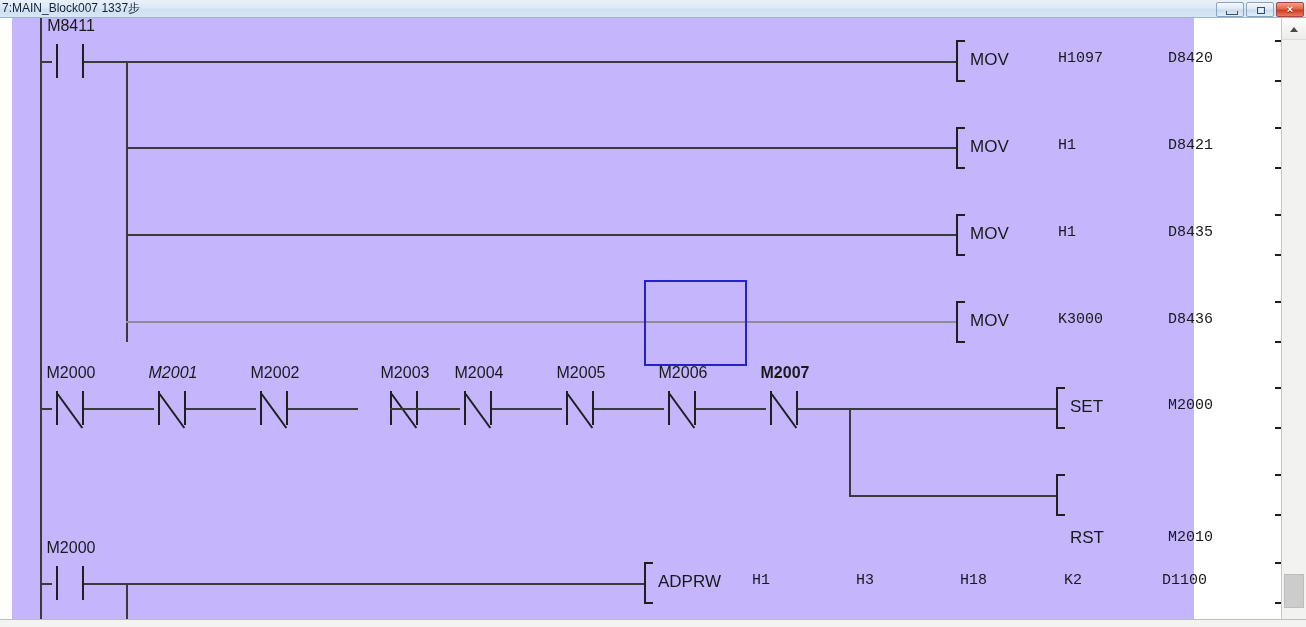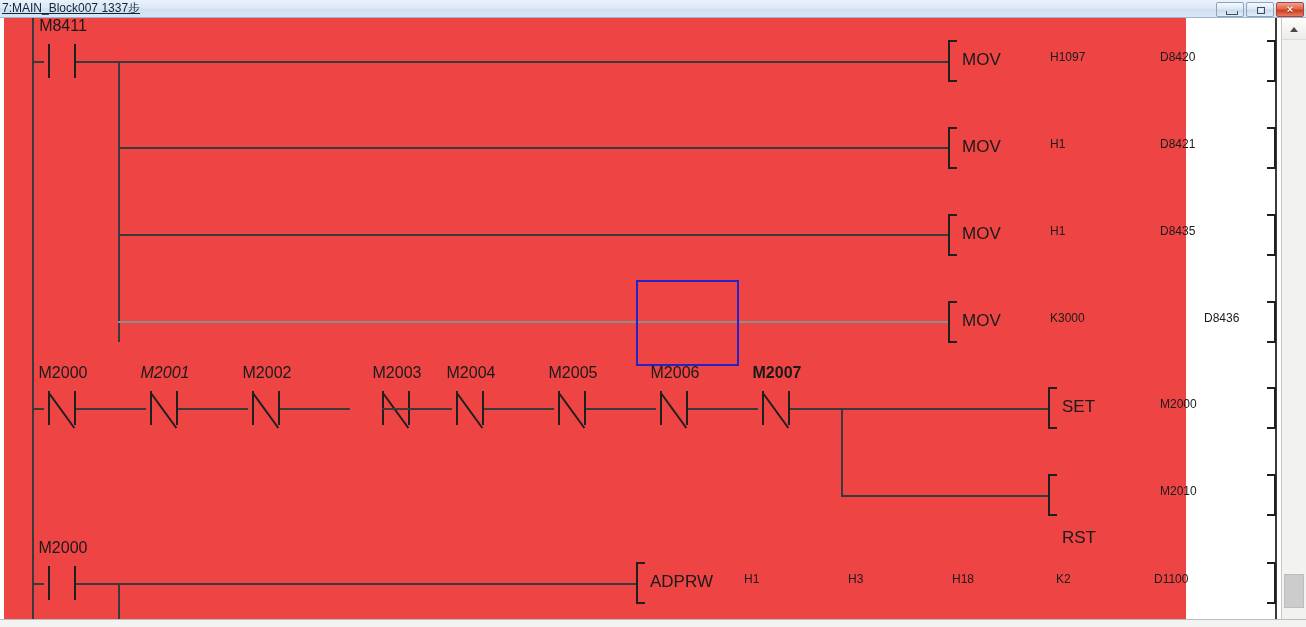--- a/index.html
+++ b/index.html
@@ -15,21 +15,20 @@
     position:absolute;left:0;top:0;width:1306px;height:18px;
     background:linear-gradient(to bottom,#e9f1fa 0%,#dde9f6 45%,#cfe0f2 55%,#d8e6f5 100%);
     border-bottom:1px solid #9db6d0;
     box-sizing:border-box;
   }
   .titlebar-text{
     position:absolute;left:2px;top:1px;
     font-size:12px;color:#13243a;
     white-space:nowrap;line-height:15px;
     font-family:"Liberation Sans","DejaVu Sans",sans-serif;
-    text-decoration:underline;
   }
   .winbtns{position:absolute;right:2px;top:0px;height:18px;display:flex;align-items:center;gap:2px;}
   .winbtn{
     width:28px;height:15px;border:1px solid #8ba5bf;border-radius:2px;
     background:linear-gradient(to bottom,#f4f8fc 0%,#dce8f4 48%,#c8d9ec 52%,#e2edf8 100%);
     position:relative;box-sizing:border-box;cursor:pointer;
   }
   .winbtn.close{
     border-color:#a44;
     background:linear-gradient(to bottom,#f0a08c 0%,#e2674a 45%,#cf3c20 55%,#e67a5c 100%);
@@ -39,21 +38,21 @@
   .glyph-restore:after{content:"";position:absolute;left:1px;top:1px;right:1px;bottom:1px;background:#e9f1fa;}
   .glyph-close{position:absolute;left:0;top:0;width:100%;height:100%;
     color:#ffffff;font-size:11px;font-weight:bold;line-height:13px;text-align:center;
     font-family:"Liberation Sans","DejaVu Sans",sans-serif;text-shadow:0 1px 0 #7a2010;}
 
   
   .canvas{
     position:absolute;left:0;top:18px;width:1306px;height:601px;
     background:#ffffff;overflow:hidden;
   }
-  .ladder{position:absolute;left:4px;top:0;width:1182px;height:601px;background:#ef4444;}
+  .ladder{position:absolute;left:12px;top:0;width:1182px;height:601px;background:#c4b5fd;}
 
   
   .vline{position:absolute;background:#3a3a3a;width:2px;}
   .hline{position:absolute;background:#3a3a3a;height:2px;}
   .hline.dim{background:#8d8d8d;}
 
   
   .contact{position:absolute;width:42px;height:34px;}
   .contact .bar{position:absolute;top:0;width:2px;height:34px;background:#1f1f1f;}
   .contact .bar.l{left:6px;}
@@ -69,22 +68,22 @@
   }
 
   
   .instr{position:absolute;height:42px;}
   .instr .lbrk{position:absolute;left:0;top:0;width:9px;height:42px;
     border-left:2px solid #1f1f1f;border-top:2px solid #1f1f1f;border-bottom:2px solid #1f1f1f;box-sizing:border-box;}
   .instr .rbrk{position:absolute;top:0;width:9px;height:42px;
     border-right:2px solid #1f1f1f;border-top:2px solid #1f1f1f;border-bottom:2px solid #1f1f1f;box-sizing:border-box;}
   .instr .op{position:absolute;top:10px;font-size:17px;color:#1a1a1a;white-space:nowrap;
     font-family:"Liberation Sans","DejaVu Sans",sans-serif;}
-  .instr .arg{position:absolute;top:10px;font-size:12px;color:#1a1a1a;white-space:nowrap;
-    font-family:Liberation Sans, sans-serif;}
+  .instr .arg{position:absolute;top:10px;font-size:15px;color:#1a1a1a;white-space:nowrap;
+    font-family:Liberation Mono, monospace;}
 
   
   .selbox{position:absolute;border:2px solid #2422c8;background:transparent;box-sizing:border-box;}
 
   
   .vscroll{
     position:absolute;right:0;top:18px;width:25px;height:601px;
     background:#f2f2f0;border-left:1px solid #c8c8c4;box-sizing:border-box;
   }
   .vscroll .arrow{
@@ -170,21 +169,21 @@
         <span class="op" style="left:14px;">MOV</span>
         <span class="arg" style="left:102px;">H1</span>
         <span class="arg" style="left:212px;">D8435</span>
       </div>
 
       <div class="instr" style="left:944px;top:283px;width:328px;">
         <span class="lbrk"></span>
         <span class="rbrk" style="left:319px;"></span>
         <span class="op" style="left:14px;">MOV</span>
         <span class="arg" style="left:102px;">K3000</span>
-        <span class="arg" style="left:212px;margin-left:44px;">D8436</span>
+        <span class="arg" style="left:212px;">D8436</span>
       </div>
 
       <div class="selbox" style="left:632px;top:262px;width:103px;height:86px;"></div>
 
       <div class="hline" style="left:28px;top:390px;width:12px;"></div>
 
       <div class="contact" style="left:38px;top:373px;">
         <span class="lbl">M2000</span>
         <span class="bar l"></span>
         <span class="slash"></span>
@@ -255,21 +254,21 @@
         <span class="lbrk"></span>
         <span class="rbrk" style="left:219px;"></span>
         <span class="op" style="left:14px;">SET</span>
         <span class="arg" style="left:112px;">M2000</span>
       </div>
 
       <div class="instr" style="left:1044px;top:456px;width:228px;">
         <span class="lbrk"></span>
         <span class="rbrk" style="left:219px;"></span>
         <span class="op" style="left:14px;margin-top:44px;">RST</span>
-        <span class="arg" style="left:112px;">M2010</span>
+        <span class="arg" style="left:112px;margin-top:45px;">M2010</span>
       </div>
 
       <div class="hline" style="left:28px;top:565px;width:12px;"></div>
       <div class="contact" style="left:38px;top:548px;">
         <span class="lbl">M2000</span>
         <span class="bar l"></span>
         <span class="bar r"></span>
       </div>
       <div class="hline" style="left:72px;top:565px;width:562px;"></div>
       <div class="vline" style="left:114px;top:565px;height:36px;"></div>

